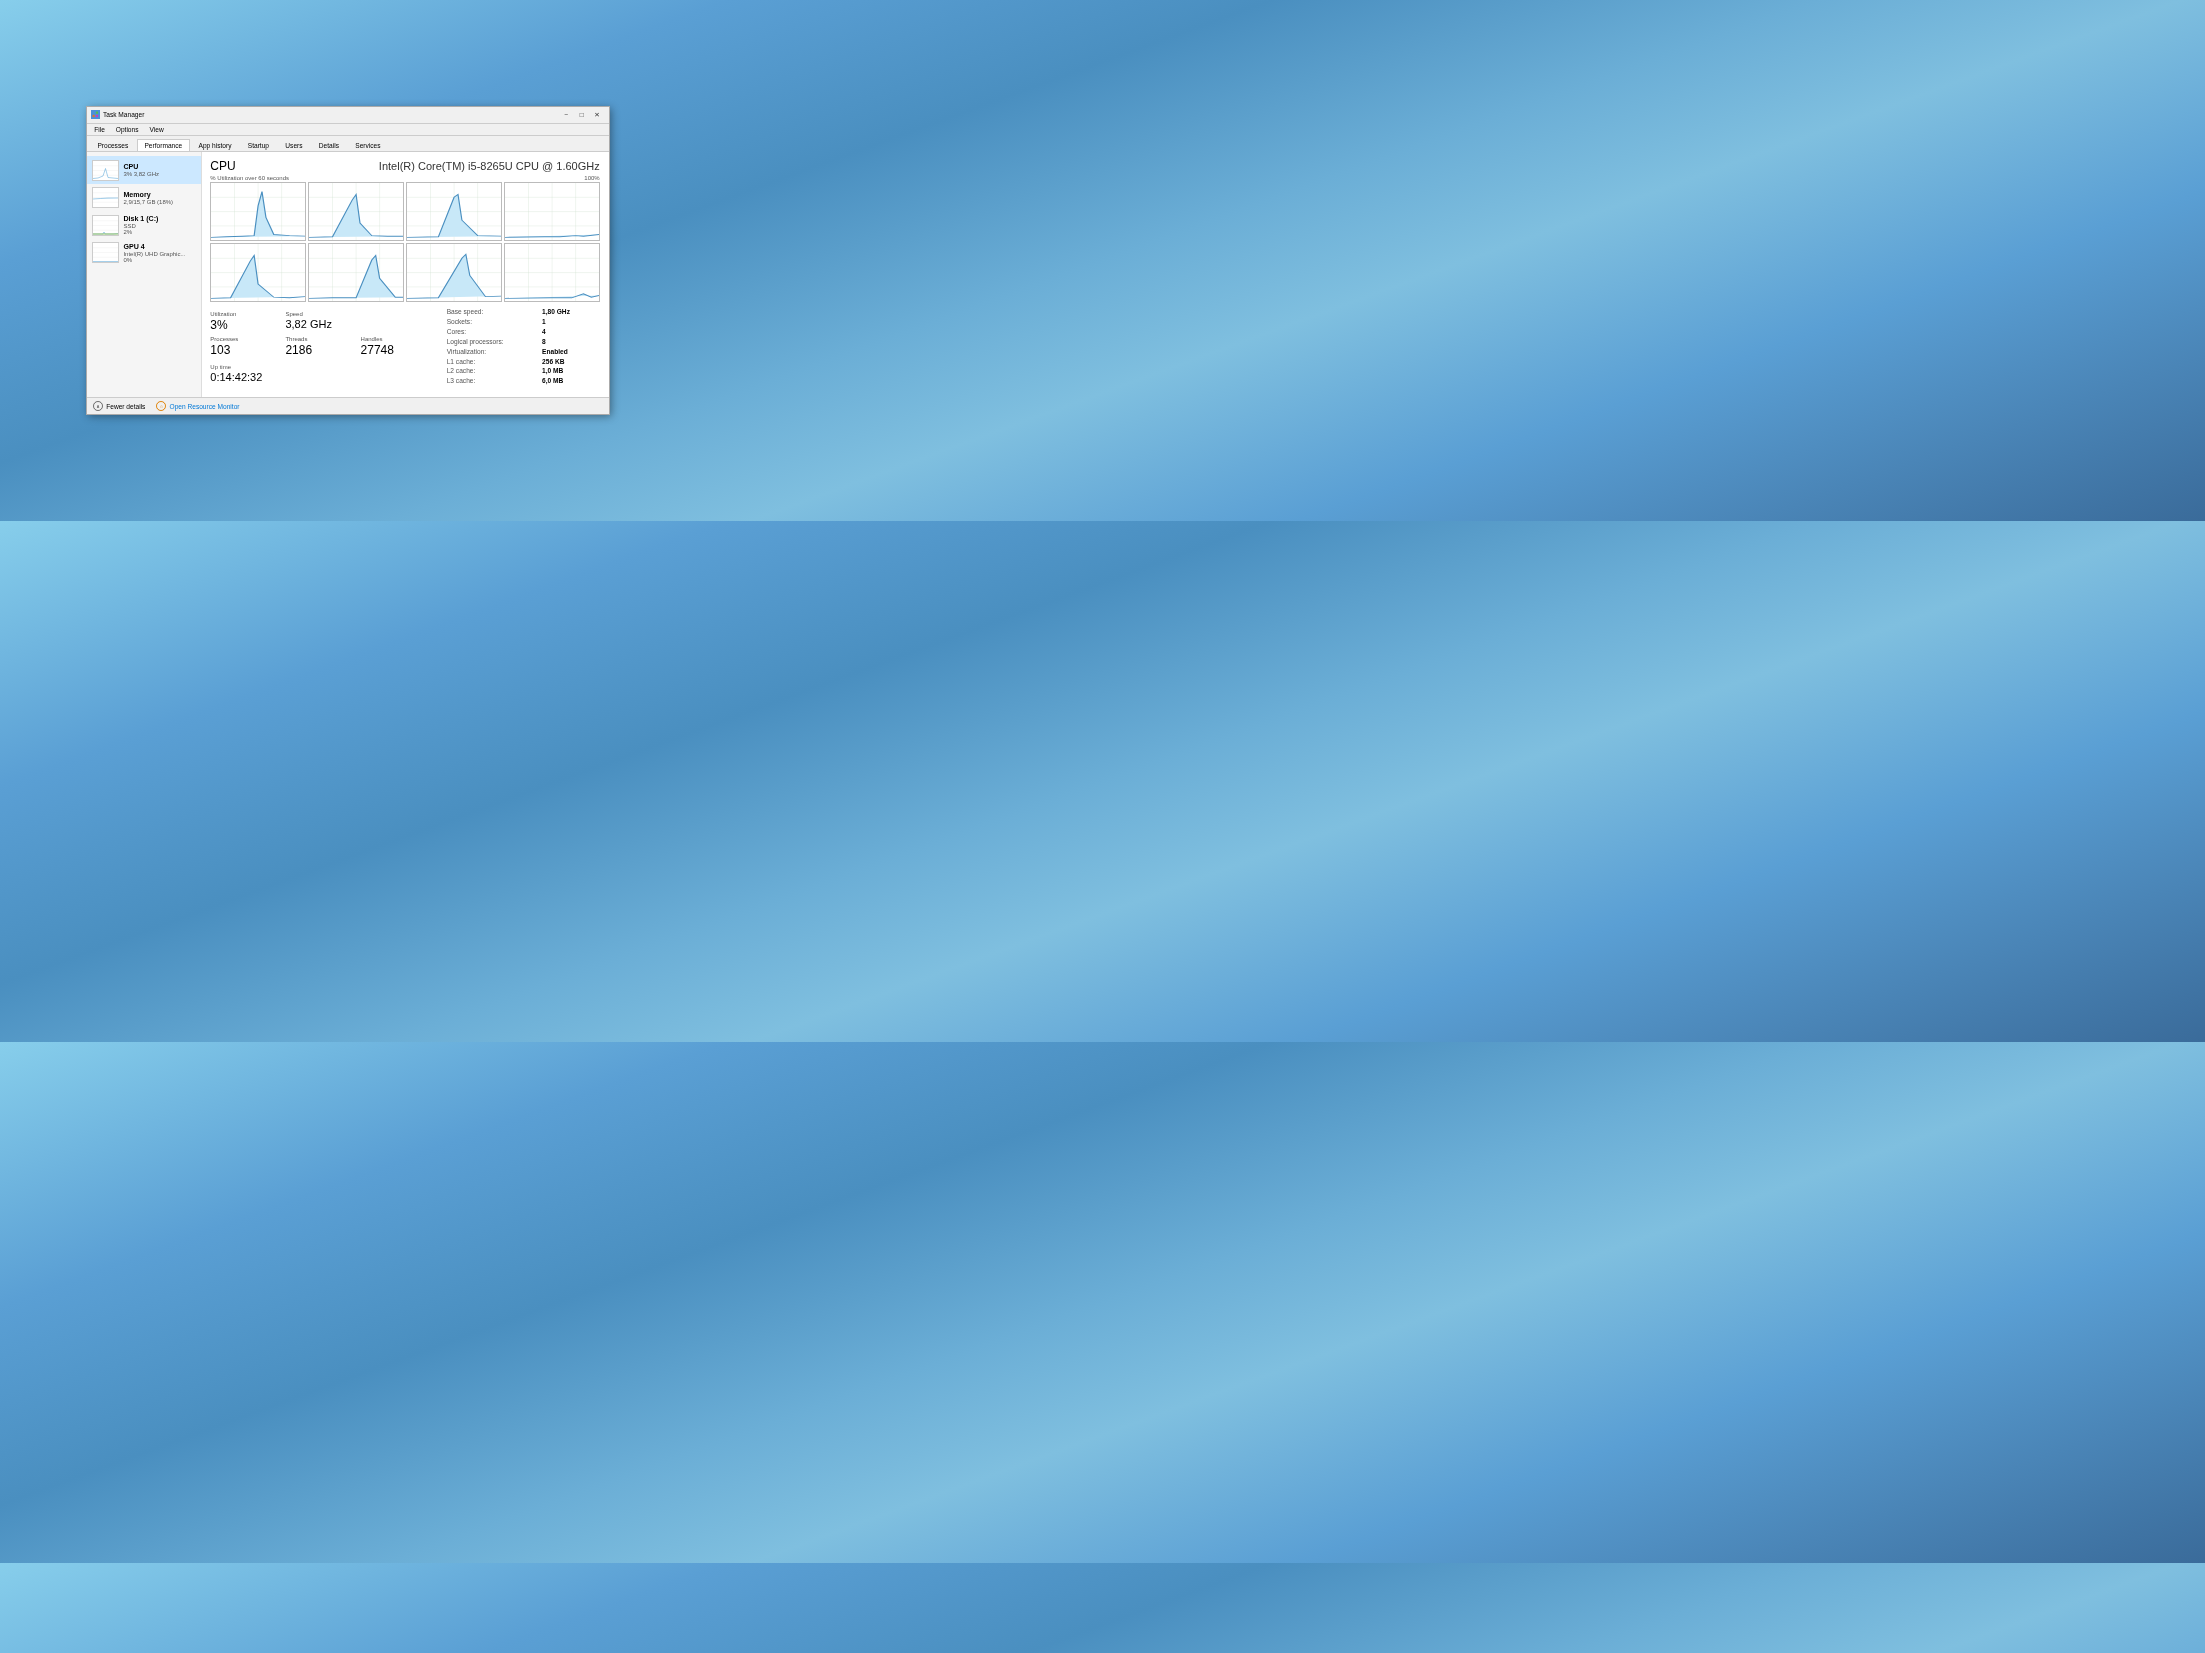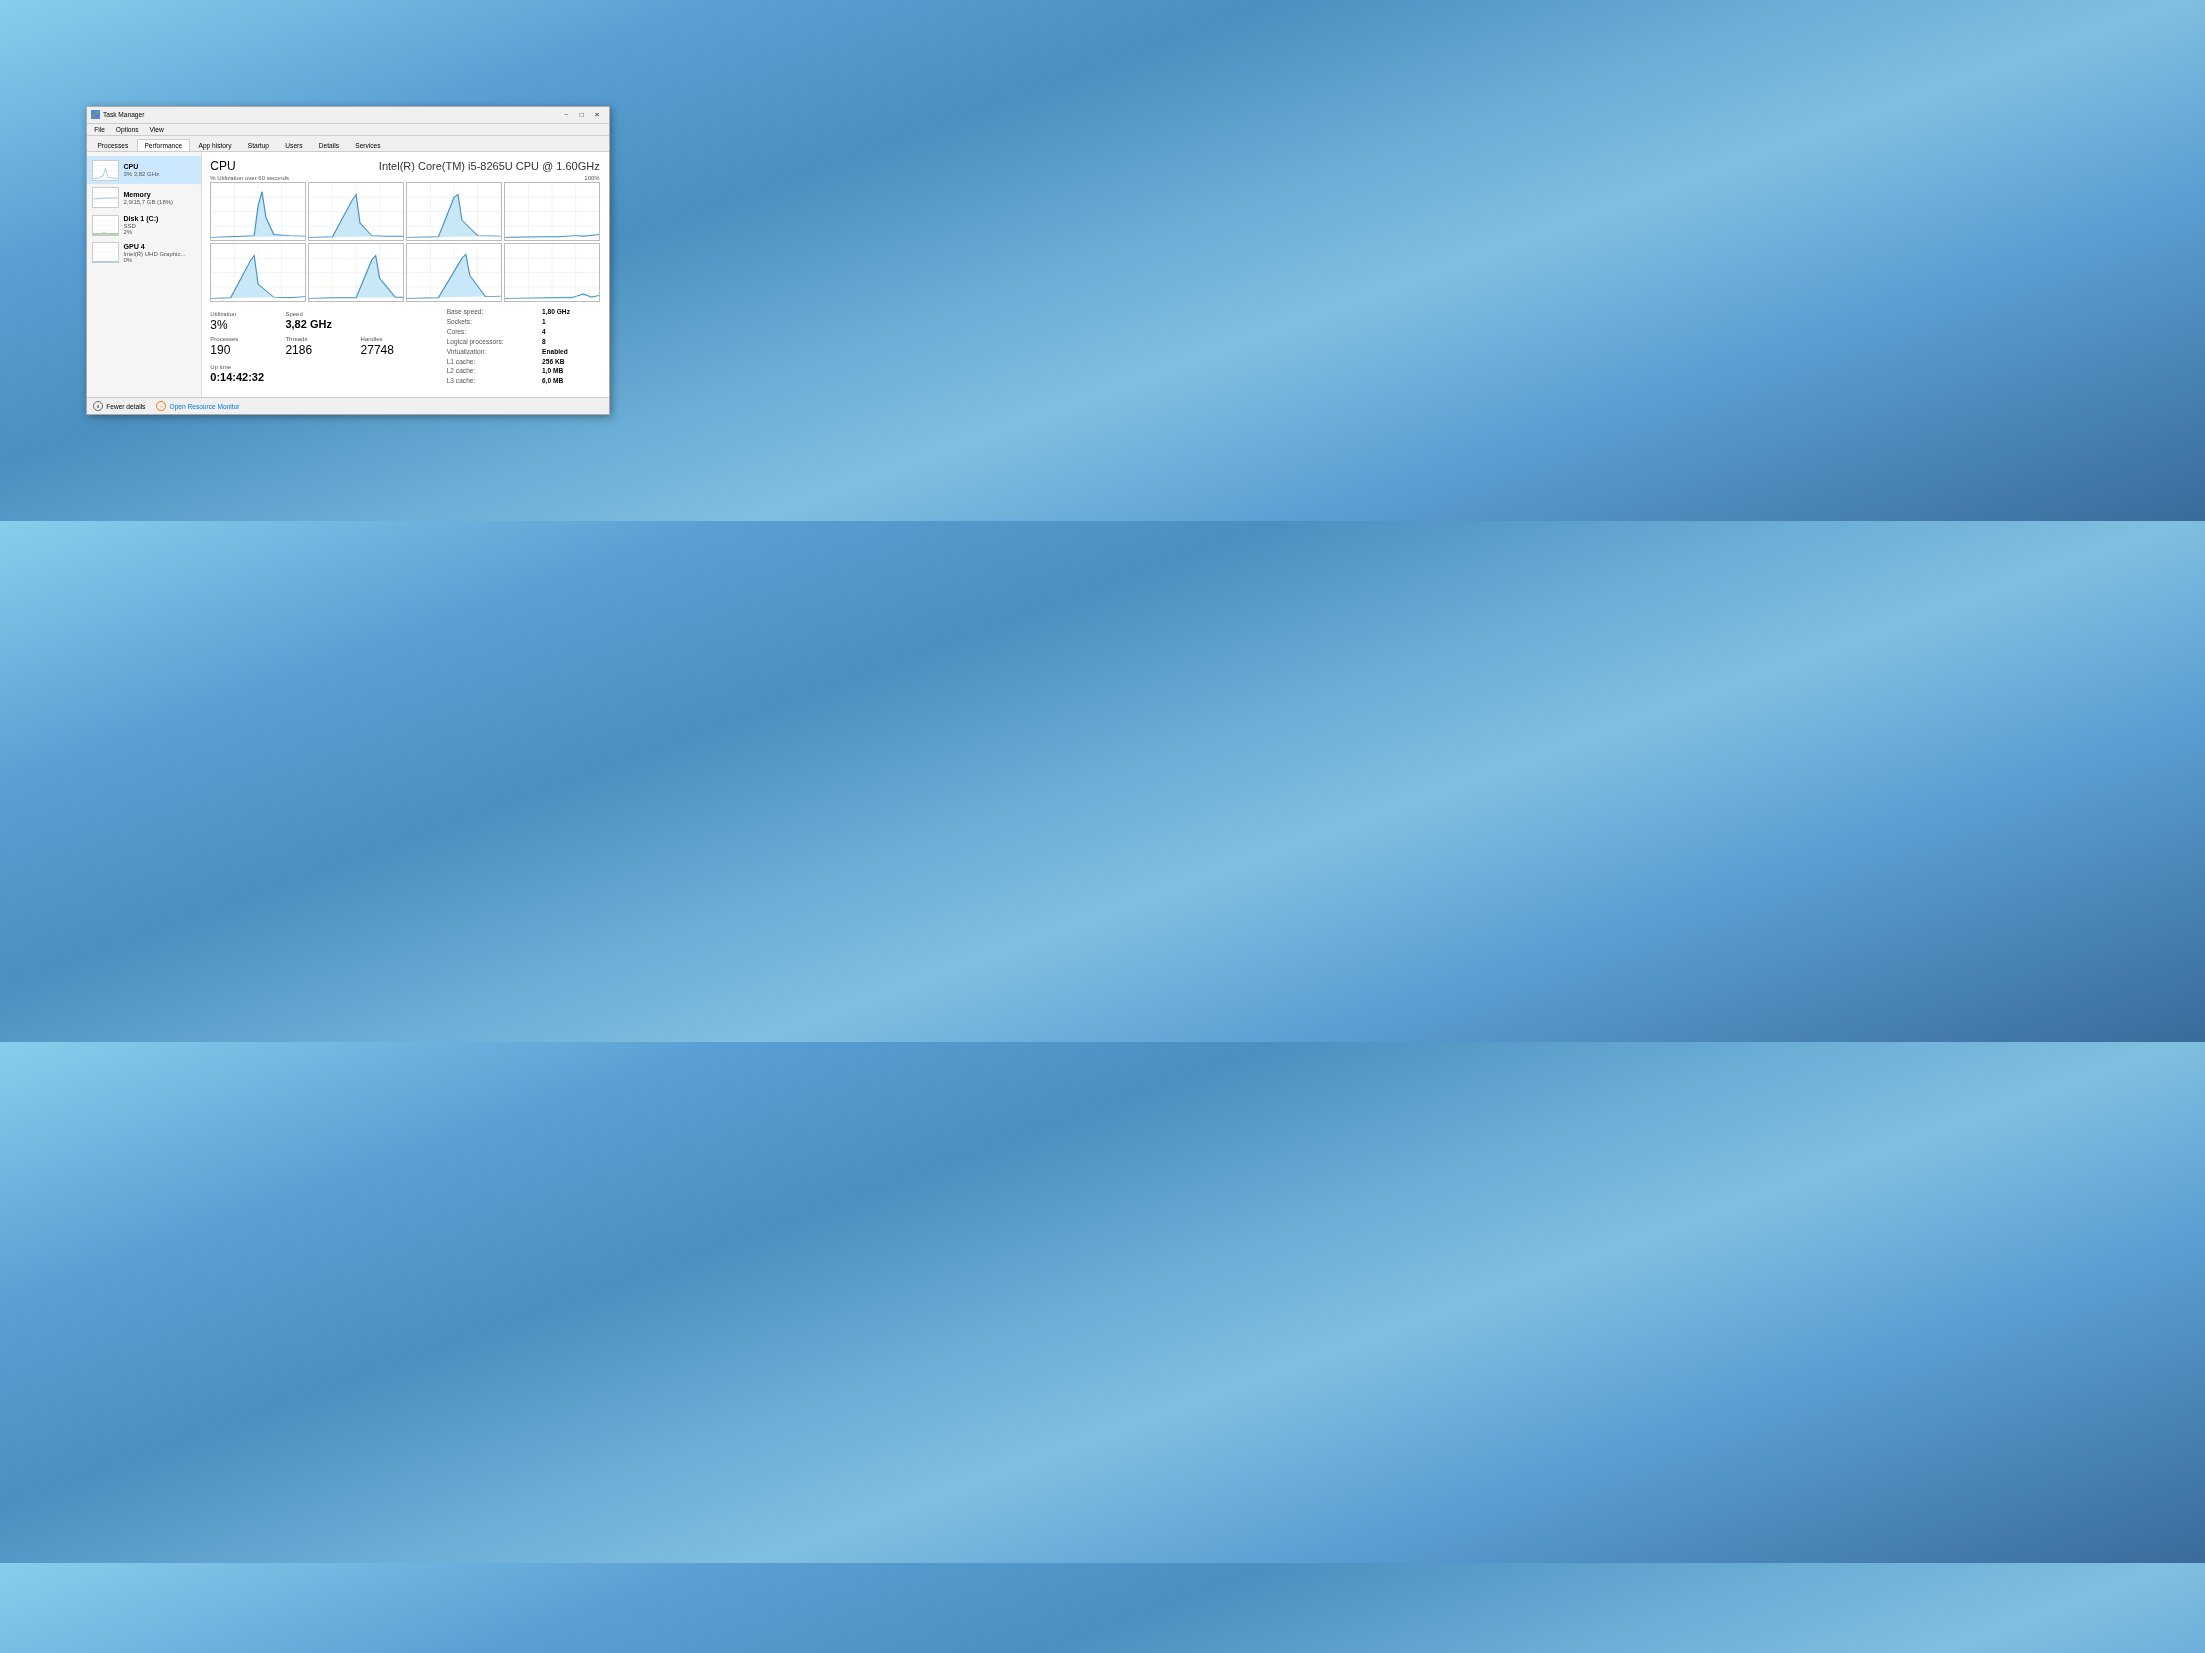--- a/index.html
+++ b/index.html
@@ -242,21 +242,21 @@
       color: #555;
       margin-bottom: 1.1px;
     }
     .stat-value {
       font-size: 12px;
       font-weight: 300;
       color: #000;
     }
     .stat-value-small {
       font-size: 11px;
-      font-weight: 700;
+      font-weight: 400;
       color: #000;
     }
     .stat-row-label {
       color: #555;
       font-size: 6.6px;
     }
     .stat-row-value {
       font-weight: 600;
       font-size: 6.6px;
     }
@@ -556,21 +556,21 @@
           </div>
 
           <div class="stat-group">
             <div class="stat-label">Speed</div>
             <div class="stat-value-small">3,82 GHz</div>
           </div>
           <div></div>
 
           <div class="stat-group">
             <div class="stat-label">Processes</div>
-            <div class="stat-value">190</div>
+            <div class="stat-value">103</div>
           </div>
 
           <div class="stat-group">
             <div class="stat-label">Threads</div>
             <div class="stat-value">2186</div>
           </div>
 
           <div class="stat-group">
             <div class="stat-label">Handles</div>
             <div class="stat-value">27748</div>

